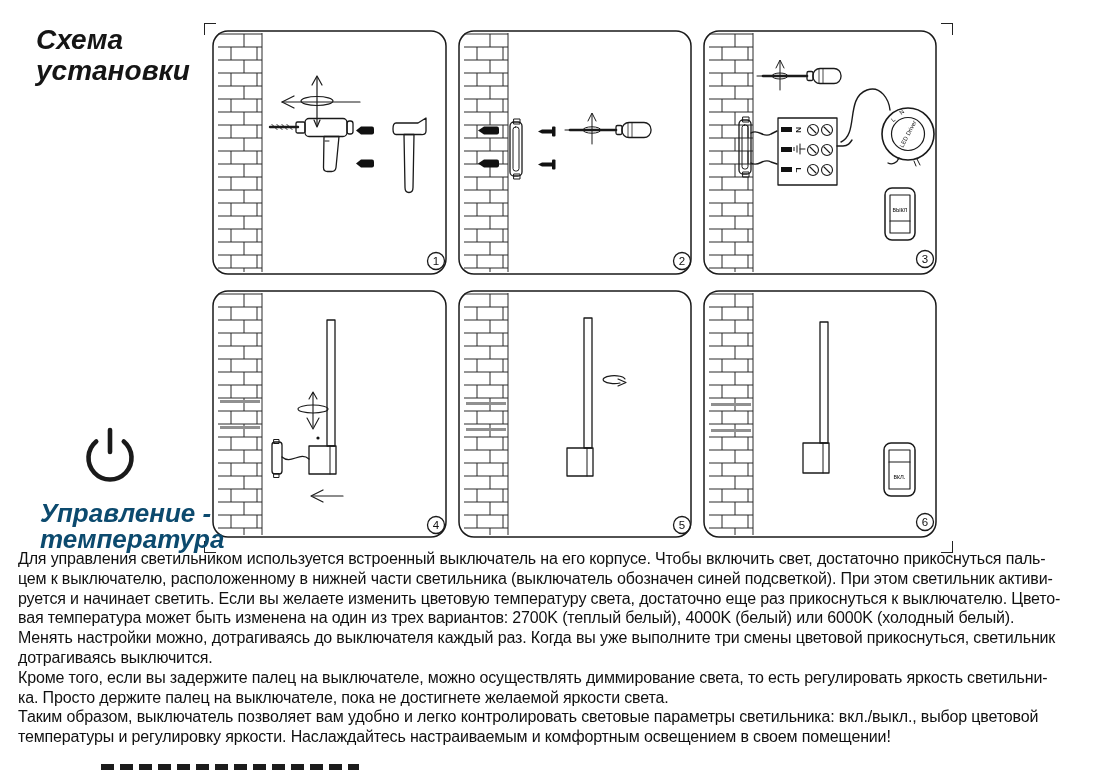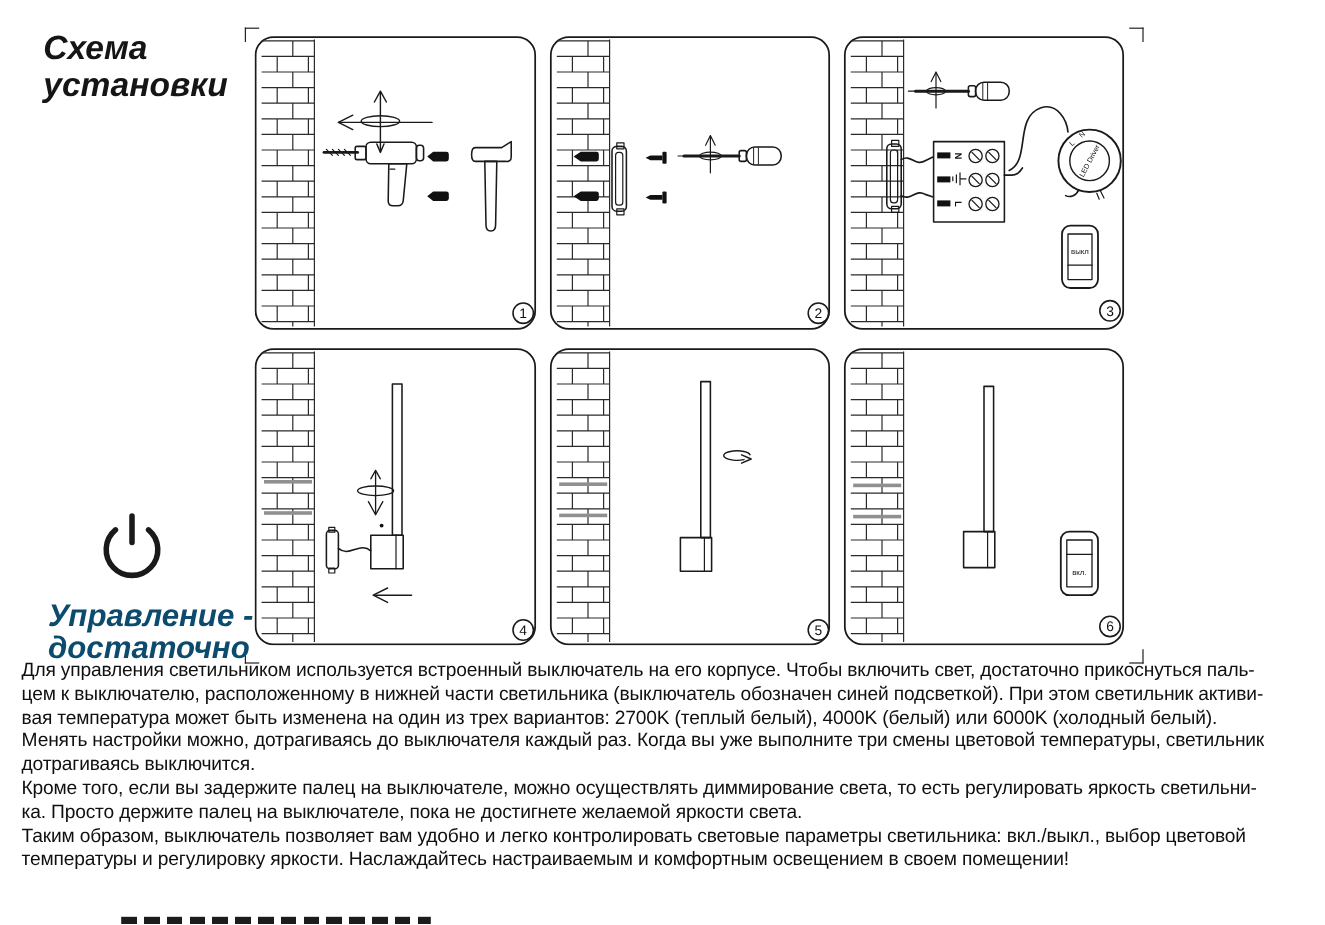--- a/index.html
+++ b/index.html
@@ -290,28 +290,29 @@
     </svg>
   </div>
 
   <svg class="abs" style="left:82px;top:424px;" width="56" height="62" viewBox="0 0 56 62">
     <path d="M14.2,17.5 A21.5,21.5 0 1 0 41.8,17.5" fill="none" stroke="#1a1a1a" stroke-width="4.6" stroke-linecap="round"></path>
     <line x1="28" y1="6" x2="28" y2="28" stroke="#1a1a1a" stroke-width="4.6" stroke-linecap="round"></line>
   </svg>
 
   <div class="abs" id="control-label">
     <div>Управление -</div>
-    <div>достаточно</div>
+    <div>температура</div>
   </div>
 
   <div class="abs" id="bodytext">
     <div>Для управления светильником используется встроенный выключатель на его корпусе. Чтобы включить свет, достаточно прикоснуться паль-</div>
     <div>цем к выключателю, расположенному в нижней части светильника (выключатель обозначен синей подсветкой). При этом светильник активи-</div>
+    <div>руется и начинает светить. Если вы желаете изменить цветовую температуру света, достаточно еще раз прикоснуться к выключателю. Цвето-</div>
     <div>вая температура может быть изменена на один из трех вариантов: 2700K (теплый белый), 4000K (белый) или 6000K (холодный белый).</div>
-    <div>Менять настройки можно, дотрагиваясь до выключателя каждый раз. Когда вы уже выполните три смены цветовой температуры, светильник</div>
+    <div>Менять настройки можно, дотрагиваясь до выключателя каждый раз. Когда вы уже выполните три смены цветовой прикоснуться, светильник</div>
     <div>дотрагиваясь выключится.</div>
     <div>Кроме того, если вы задержите палец на выключателе, можно осуществлять диммирование света, то есть регулировать яркость светильни-</div>
     <div>ка. Просто держите палец на выключателе, пока не достигнете желаемой яркости света.</div>
     <div>Таким образом, выключатель позволяет вам удобно и легко контролировать световые параметры светильника: вкл./выкл., выбор цветовой</div>
     <div>температуры и регулировку яркости. Наслаждайтесь настраиваемым и комфортным освещением в своем помещении!</div>
   </div>
 
   <div class="abs" id="cutoff"></div>
 
 </div>

